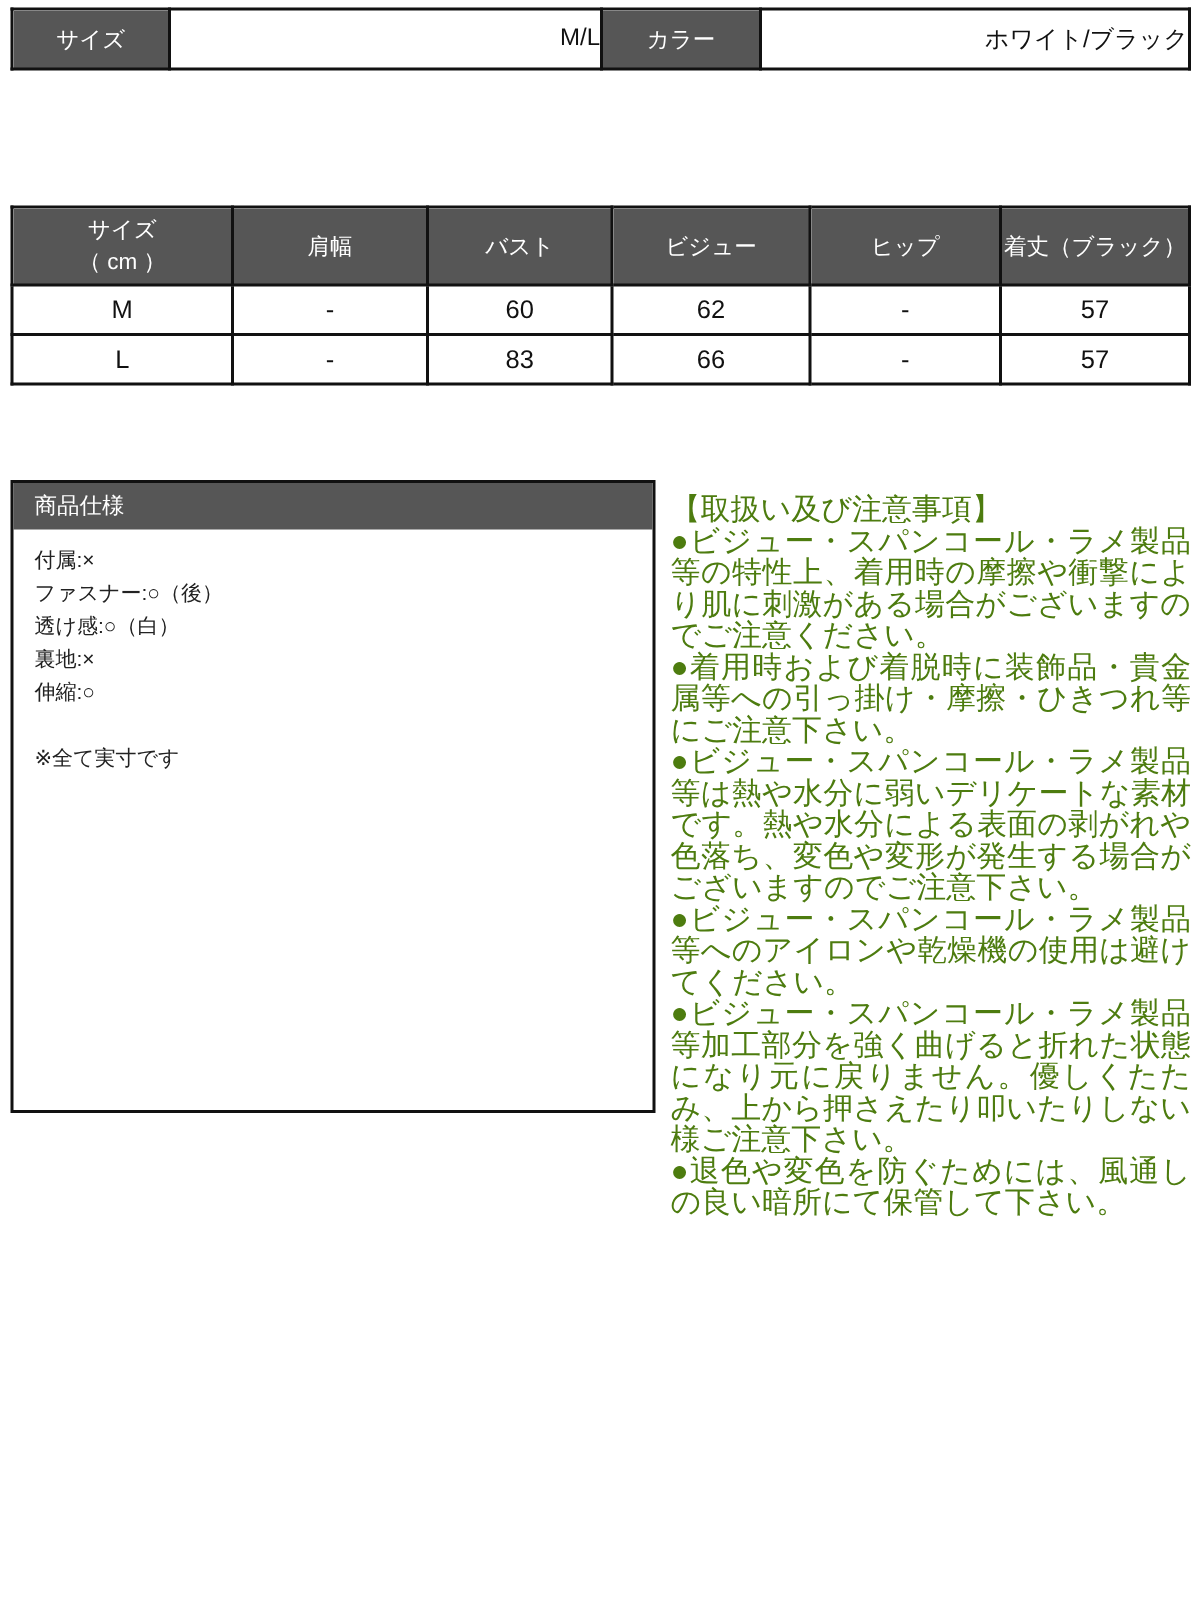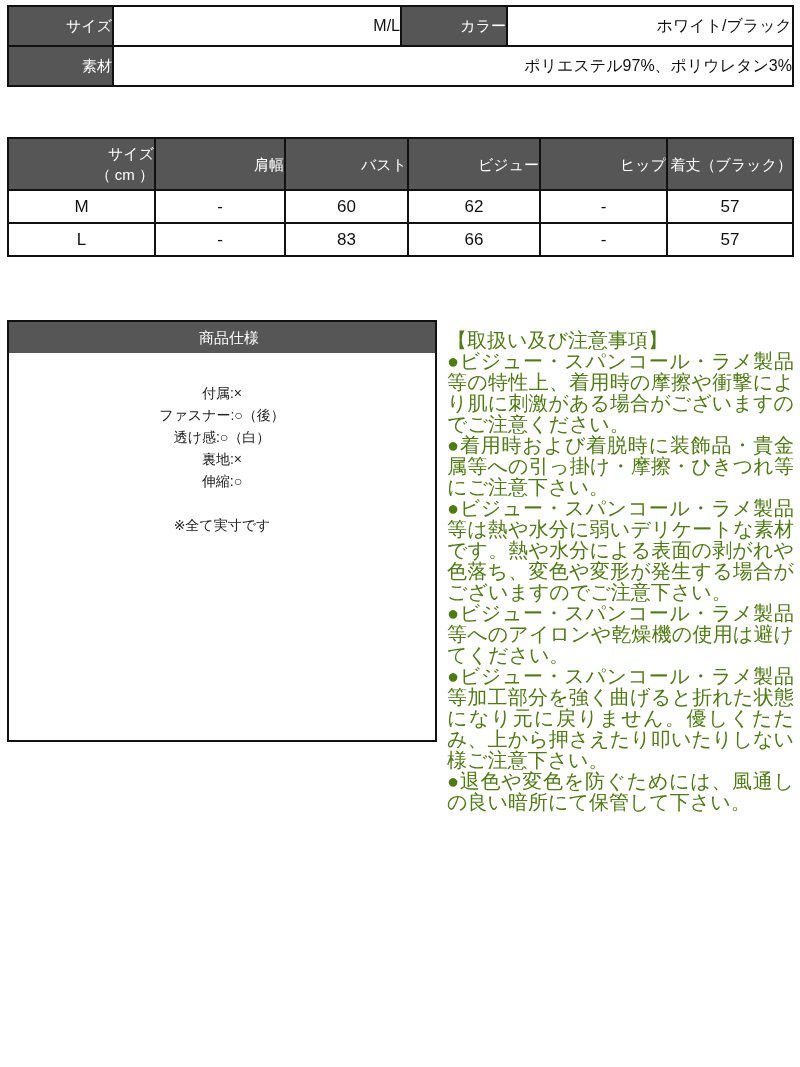--- a/index.html
+++ b/index.html
@@ -26,21 +26,21 @@
     border: 2px solid #111111;
     padding: 0;
     overflow: hidden;
     white-space: nowrap;
   }
   .t1 th, .t2 thead th {
     background: #565656;
     color: #ffffff;
     font-weight: normal;
     font-size: 15px;
-    text-align: right;
+    text-align: center;
   }
   .t1 th, .t1 td { height: 38px; }
   .t1 td {
     background: #ffffff;
     color: #111111;
     font-size: 16px;
     text-align: right;
   }
   .t2 thead th { height: 50px; line-height: 21px; }
   .t2 tbody td {
@@ -52,35 +52,33 @@
   }
   .specbox {
     position: absolute;
     left: 7px;
     top: 320px;
     width: 426px;
     height: 418px;
     border: 2px solid #111111;
     background: #ffffff;
     box-sizing: content-box;
-    text-align: center;
   }
   .specbox-header {
     background: #565656;
     color: #ffffff;
     font-size: 15px;
     height: 31px;
     line-height: 31px;
     padding-left: 14px;
   }
   .specbox-body {
-    padding: 9px 2px;
+    padding: 9px 14px;
     font-size: 14px;
     color: #222222;
-    margin-top: 20px;
   }
   .specbox-body p { margin: 0; line-height: 22px; }
   .specbox-body p.note { margin-top: 22px; }
   .notes {
     position: absolute;
     left: 447px;
     top: 330px;
     width: 347px;
     font-size: 20px;
     line-height: 21px;
@@ -100,24 +98,20 @@
         <col style="width:288px">
         <col style="width:106px">
         <col style="width:286px">
     </colgroup>
     <tbody>
       <tr>
         <th>サイズ</th>
         <td>M/L</td>
         <th>カラー</th>
         <td>ホワイト/ブラック</td>
-      </tr>
-      <tr>
-        <th>素材</th>
-        <td colspan="3">ポリエステル97%、ポリウレタン3%</td>
       </tr>
     </tbody>
   </table>
 
   <table class="t2">
     <colgroup>
       <col style="width:147px">
         <col style="width:130px">
         <col style="width:123px">
         <col style="width:132px">

